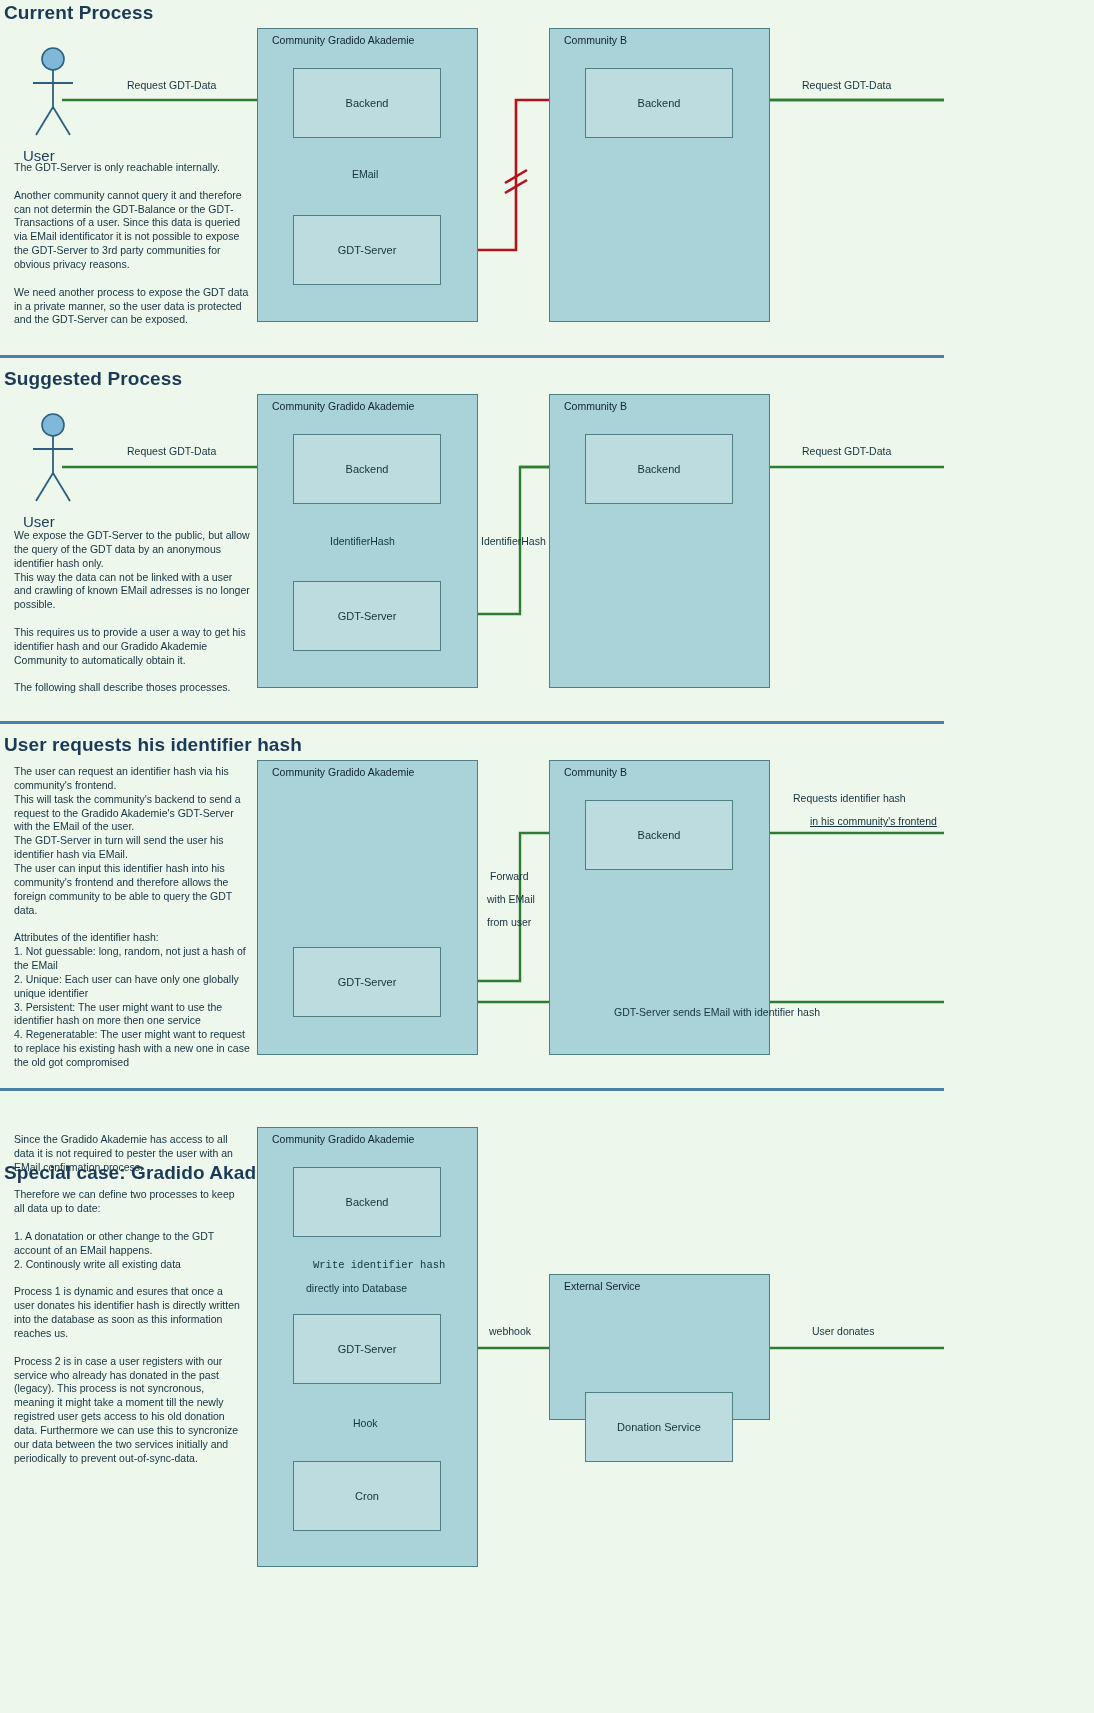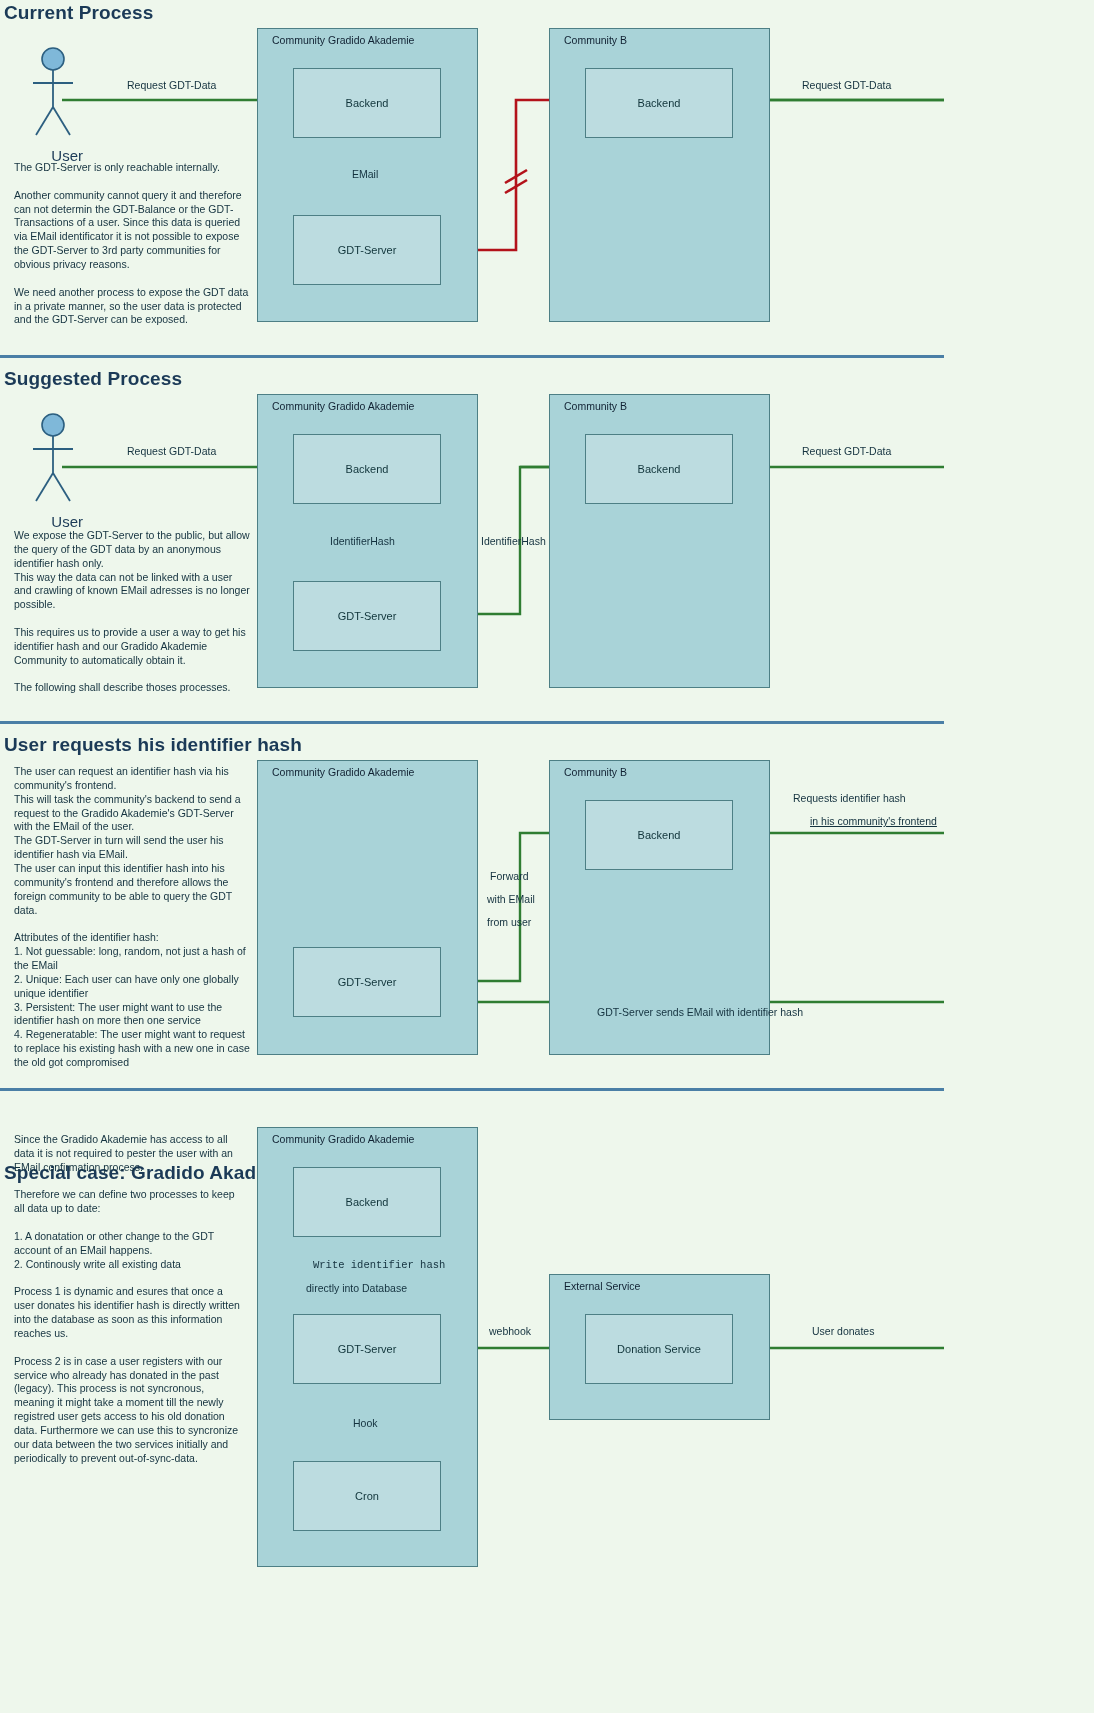--- a/index.html
+++ b/index.html
@@ -49,21 +49,21 @@
     border: 1px solid #4d7f85;
     display: flex;
     align-items: center;
     justify-content: center;
     font-size: 11px;
     color: #10343a;
   }
   .actor {
     position: absolute;
     width: 60px;
-    text-align: right;
+    text-align: left;
   }
   .actor .label {
     font-size: 15px;
     color: #1b3a57;
     margin-top: 2px;
   }
   .para {
     position: absolute;
     font-size: 10.5px;
     line-height: 1.32;
@@ -257,21 +257,21 @@
       <line x1="30" y1="62" x2="47" y2="90" stroke="#2c5f80" stroke-width="1.8"></line>
     </svg>
     <div class="label">User</div>
   </div>
 
   <div class="edge-label" style="left:793px; top:792px;">Requests identifier hash</div>
   <div class="edge-label" style="left:810px; top:815px;text-decoration:underline;">in his community's frontend</div>
   <div class="edge-label" style="left:490px; top:870px;">Forward</div>
   <div class="edge-label" style="left:487px; top:893px;">with EMail</div>
   <div class="edge-label" style="left:487px; top:916px;">from user</div>
-  <div class="edge-label" style="left:597px; top:1006px;">GDT-Server sends EMail with identifier hash</div>
+  <div class="edge-label" style="left:614px; top:1006px;">GDT-Server sends EMail with identifier hash</div>
 
   <div class="para" style="left:14px; top:765px; width:240px;">The user can request an identifier hash via his community's frontend.
 This will task the community's backend to send a request to the Gradido Akademie's GDT-Server with the EMail of the user.
 The GDT-Server in turn will send the user his identifier hash via EMail.
 The user can input this identifier hash into his community's frontend and therefore allows the foreign community to be able to query the GDT data.
 
 Attributes of the identifier hash:
 1. Not guessable: long, random, not just a hash of the EMail
 2. Unique: Each user can have only one globally unique identifier
 3. Persistent: The user might want to use the identifier hash on more then one service
@@ -283,21 +283,21 @@
 
   <div class="community-box" style="left:257px; top:1127px; width:221px; height:440px;">
     <div class="community-label">Community Gradido Akademie</div>
   </div>
   <div class="community-box" style="left:549px; top:1274px; width:221px; height:146px;">
     <div class="community-label">External Service</div>
   </div>
   <div class="node" style="left:293px; top:1167px; width:148px; height:70px;">Backend</div>
   <div class="node" style="left:293px; top:1314px; width:148px; height:70px;">GDT-Server</div>
   <div class="node" style="left:293px; top:1461px; width:148px; height:70px;">Cron</div>
-  <div class="node" style="left:585px; top:1314px; width:148px; height:70px;">Donation Service</div>
+  <div class="node" style="left:585px; top:1392px; width:148px; height:70px;">Donation Service</div>
 
   <div class="actor" style="left:946px; top:1293px;">
     <svg width="60" height="96" viewBox="0 0 60 96">
       <circle cx="30" cy="14" r="11" fill="#7fb8d9" stroke="#2c5f80" stroke-width="1.6"></circle>
       <line x1="30" y1="25" x2="30" y2="62" stroke="#2c5f80" stroke-width="1.8"></line>
       <line x1="10" y1="38" x2="50" y2="38" stroke="#2c5f80" stroke-width="1.8"></line>
       <line x1="30" y1="62" x2="13" y2="90" stroke="#2c5f80" stroke-width="1.8"></line>
       <line x1="30" y1="62" x2="47" y2="90" stroke="#2c5f80" stroke-width="1.8"></line>
     </svg>
     <div class="label">User</div>

